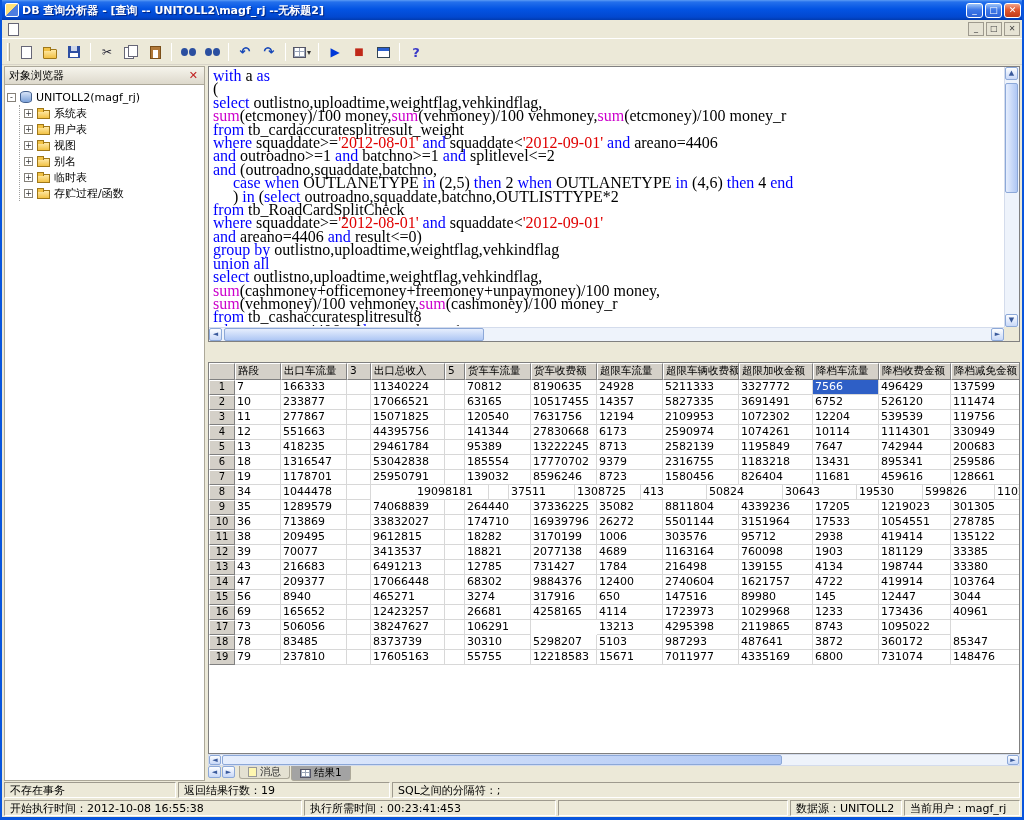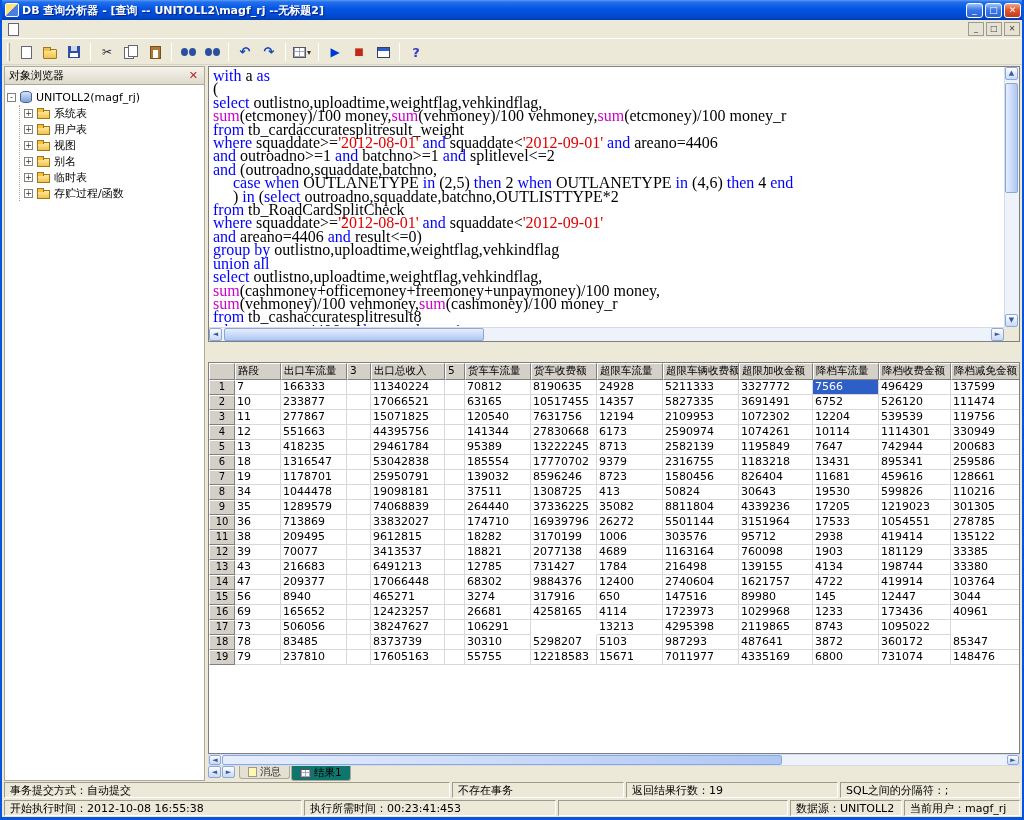--- a/index.html
+++ b/index.html
@@ -107,21 +107,21 @@
   .results-hsb{ position:absolute; left:206px; right:2px; bottom:51px; height:12px; background:#EEF3FB; border:1px solid #D4DCEC;}
   .results-hsb .sb-btn{ width:12px; height:10px; top:0; line-height:9px;}
   .results-hsb .sb-thumb{ top:0; height:10px; }
 
   
   .tabbar{ position:absolute; left:206px; right:2px; bottom:36px; height:15px; display:flex; align-items:flex-start; background:#ECE9D8;}
   .tab-scroll{ display:flex; gap:1px; margin-right:4px;}
   .tab-scroll .sb-btn{ position:static; width:13px; height:12px; line-height:10px;}
   .tab{ display:flex; align-items:center; gap:3px; height:13px; padding:0 8px; margin-right:1px;
     font-size:10.5px; background:#E4E1D2; border:1px solid #ACA899; border-top:none; border-radius:0 0 3px 3px; color:#333;}
-  .tab.active{ background:#0f766e; height:15px; color:#000;}
+  .tab.active{ background:#a3a3a3; height:15px; color:#000;}
   .ico-note{ width:9px;height:10px;background:#FFF7B0;border:1px solid #999; flex:none;}
   .ico-grid-sm{ width:11px;height:9px;border:1px solid #556;flex:none;
     background:repeating-linear-gradient(0deg,#9aa5b8 0 1px,transparent 1px 4px),
                repeating-linear-gradient(90deg,#9aa5b8 0 1px,transparent 1px 4px),#fff;}
 
   
   .statusbar{ position:absolute; left:0; right:0; height:18px; display:flex; gap:2px; padding:1px 2px; background:#ECE9D8;}
   .statusbar.r1{ bottom:18px; }
   .statusbar.r2{ bottom:0; }
   .sp{ border:1px solid; border-color:#9e9a8e #fff #fff #9e9a8e; background:#ECE9D8;
@@ -396,21 +396,21 @@
         <div class="gc" style="width: 74px;">826404</div>
         <div class="gc" style="width: 66px;">11681</div>
         <div class="gc" style="width: 72px;">459616</div>
         <div class="gc" style="width: 74px;">128661</div>
       </div>
       <div class="grow">
         <div class="gh rownum" style="width: 26px;">8</div>
         <div class="gc" style="width: 46px;">34</div>
         <div class="gc" style="width: 66px;">1044478</div>
         <div class="gc" style="width: 24px;"></div>
-        <div class="gc" style="width: 74px;">19098181</div>
+        <div class="gc" style="width: 74px; margin-left: 44px;">19098181</div>
         <div class="gc" style="width: 20px;"></div>
         <div class="gc" style="width: 66px;">37511</div>
         <div class="gc" style="width: 66px;">1308725</div>
         <div class="gc" style="width: 66px;">413</div>
         <div class="gc" style="width: 76px;">50824</div>
         <div class="gc" style="width: 74px;">30643</div>
         <div class="gc" style="width: 66px;">19530</div>
         <div class="gc" style="width: 72px;">599826</div>
         <div class="gc" style="width: 74px;">110216</div>
       </div>
@@ -607,21 +607,20 @@
       <span class="ico-note"></span>
       <span>消息</span>
     </span>
     <span class="tab active">
       <span class="ico-grid-sm"></span>
       <span>结果1</span>
     </span>
   </div>
 
   <div class="statusbar r1">
-      <div class="sp" style="width: 446px;">事务提交方式：自动提交</div>
       <div class="sp" style="width: 172px;">不存在事务</div>
       <div class="sp" style="width: 212px;">返回结果行数：19</div>
       <div class="sp" style="flex: 1 1 0%;">SQL之间的分隔符：;</div>
     </div>
   <div class="statusbar r2">
       <div class="sp" style="width: 298px;">开始执行时间：2012-10-08 16:55:38</div>
       <div class="sp" style="width: 252px;">执行所需时间：00:23:41:453</div>
       <div class="sp" style="flex: 1 1 0%;"></div>
       <div class="sp" style="width: 112px;">数据源：UNITOLL2</div>
       <div class="sp" style="width: 116px;">当前用户：magf_rj</div>

